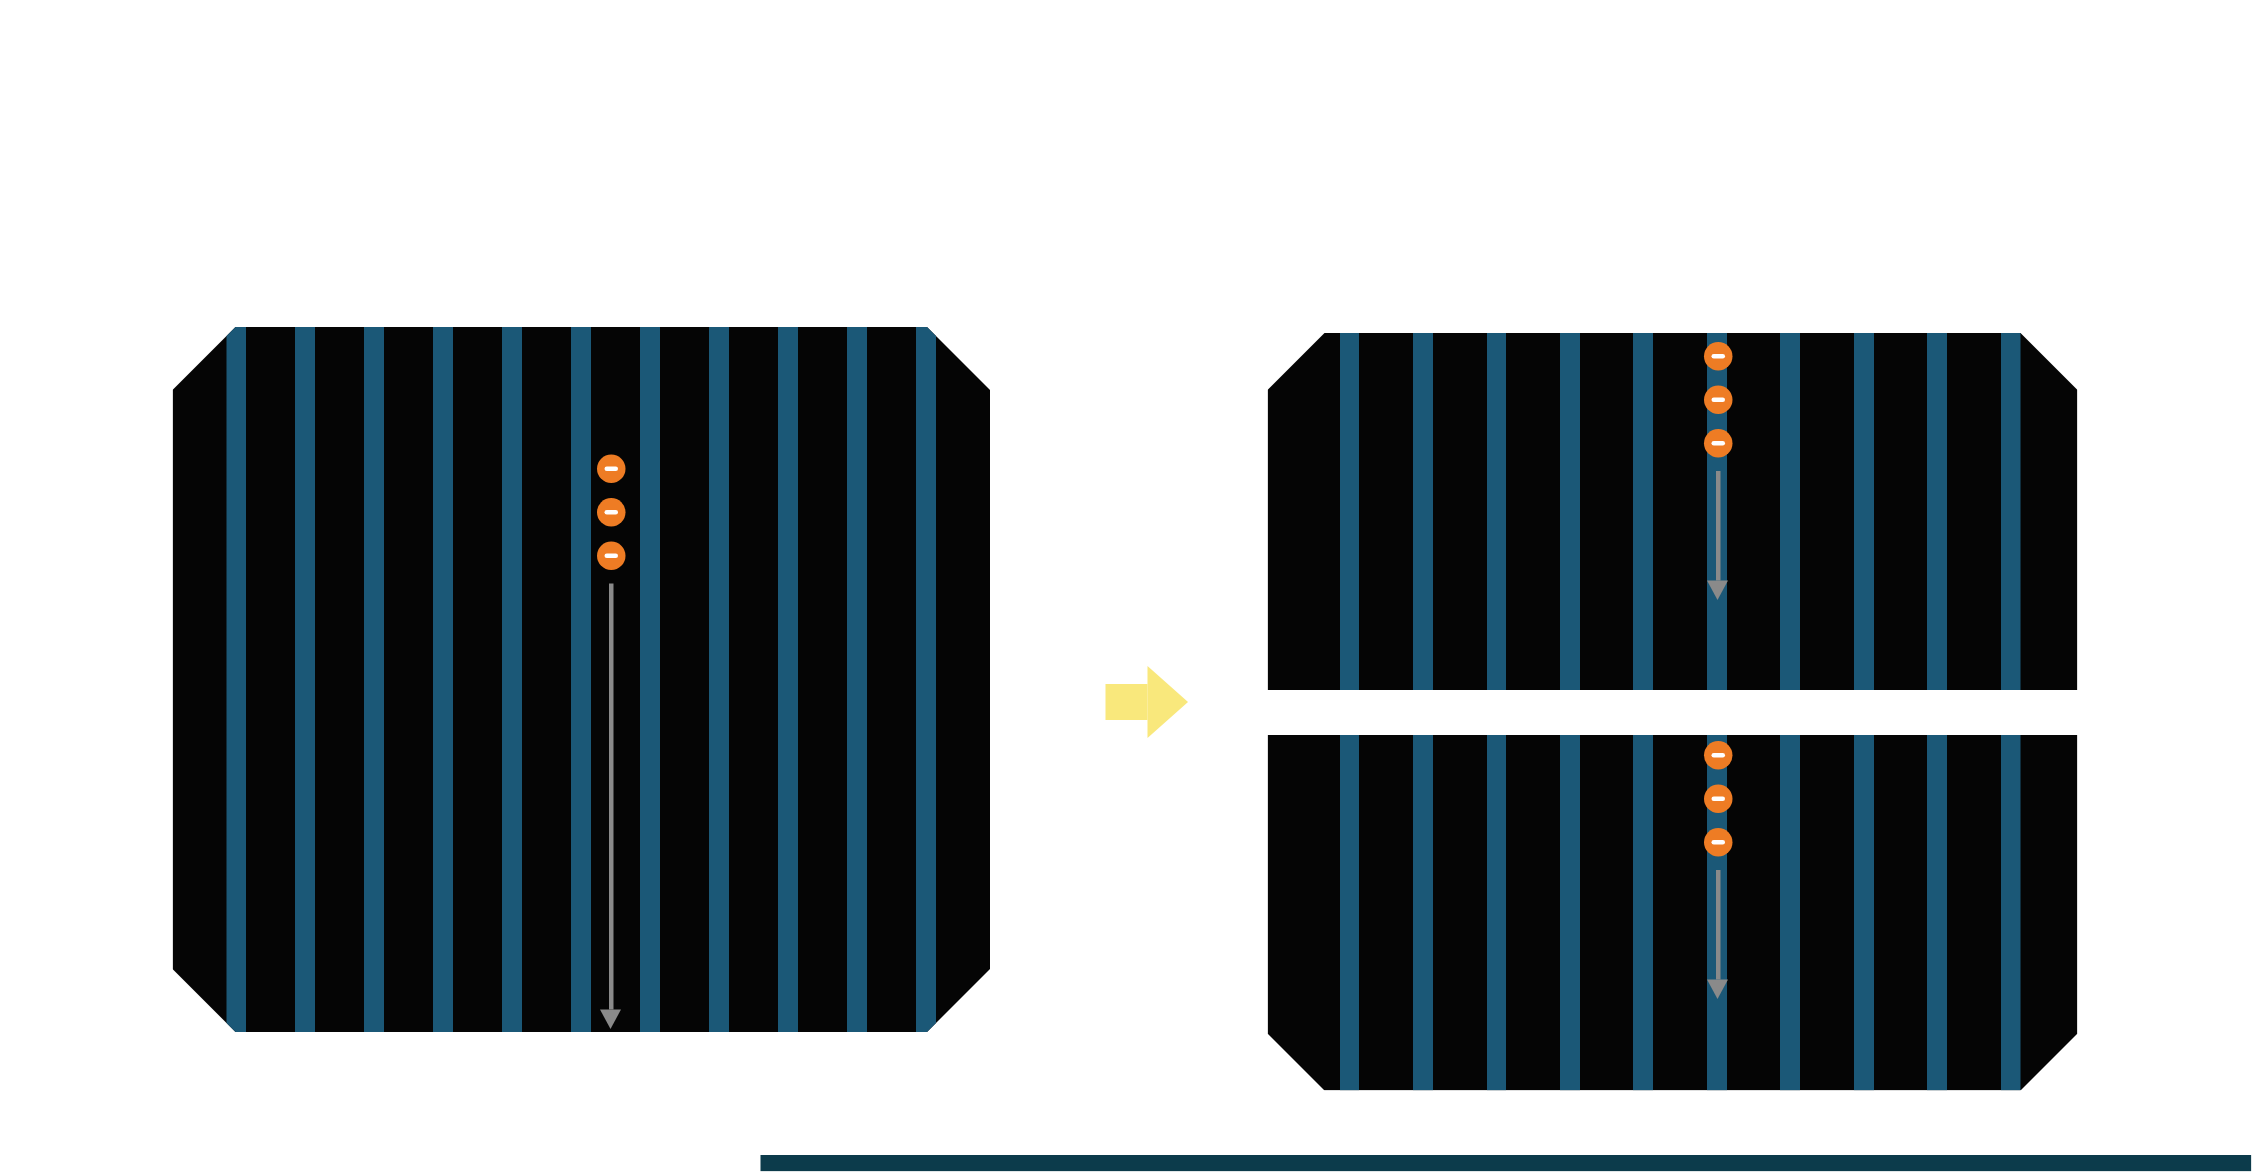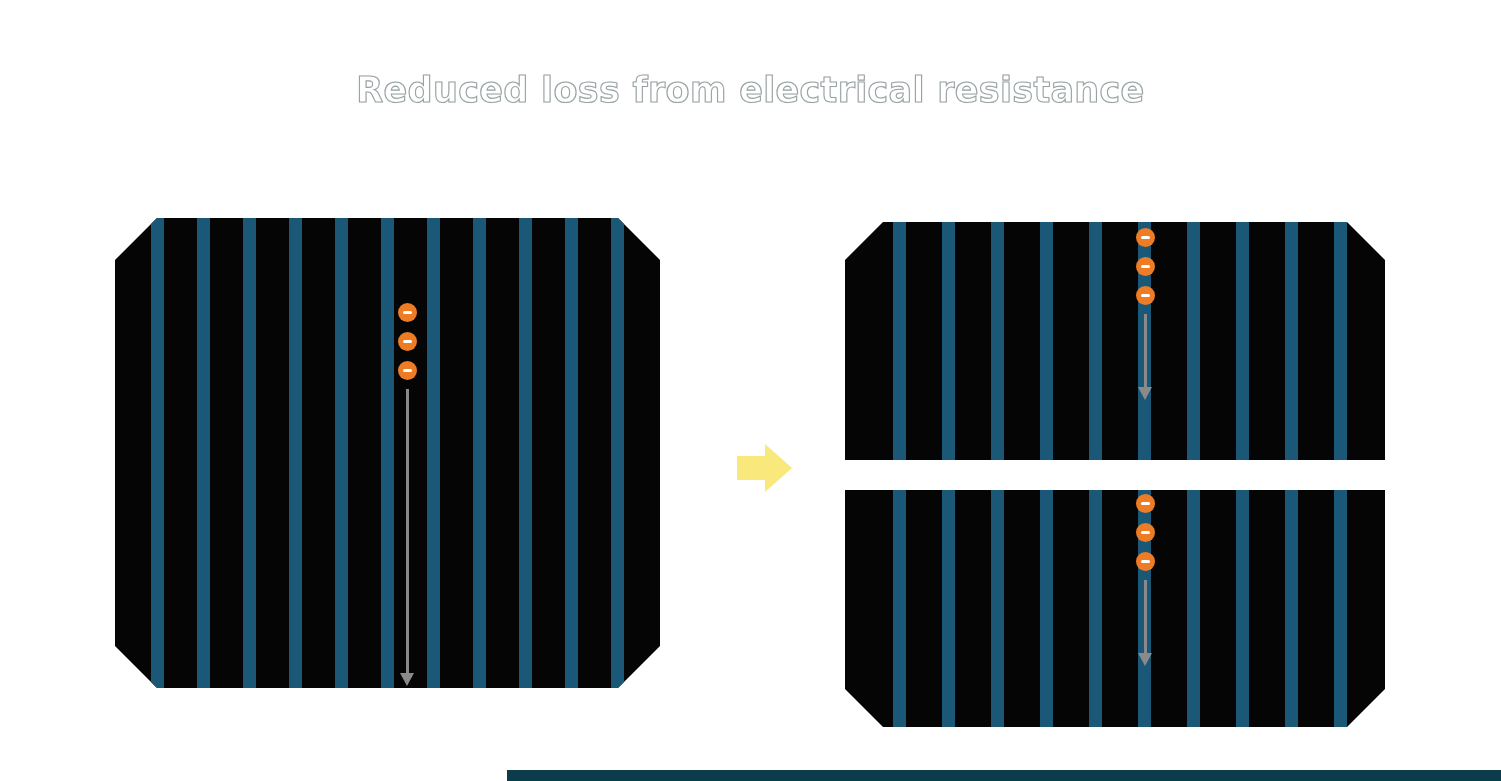--- a/index.html
+++ b/index.html
@@ -73,21 +73,20 @@
   }
 
   
   .bottom-bar{position:absolute;left:507px;right:0;bottom:0;height:11px;background:var(--bottom-bar,#0c3b4b);}
 </style>
 </head>
 <body>
 
 <div class="stage">
 
-  <h1 class="title">Reduced loss from electrical resistance</h1>
 
   <div class="cell cell-left">
     <div class="stripes"></div>
     <div class="flow flow-left">
       <div class="electrons">
         <div class="electron">
           <span class="minus"></span>
         </div>
       <div class="electron">
           <span class="minus"></span>

